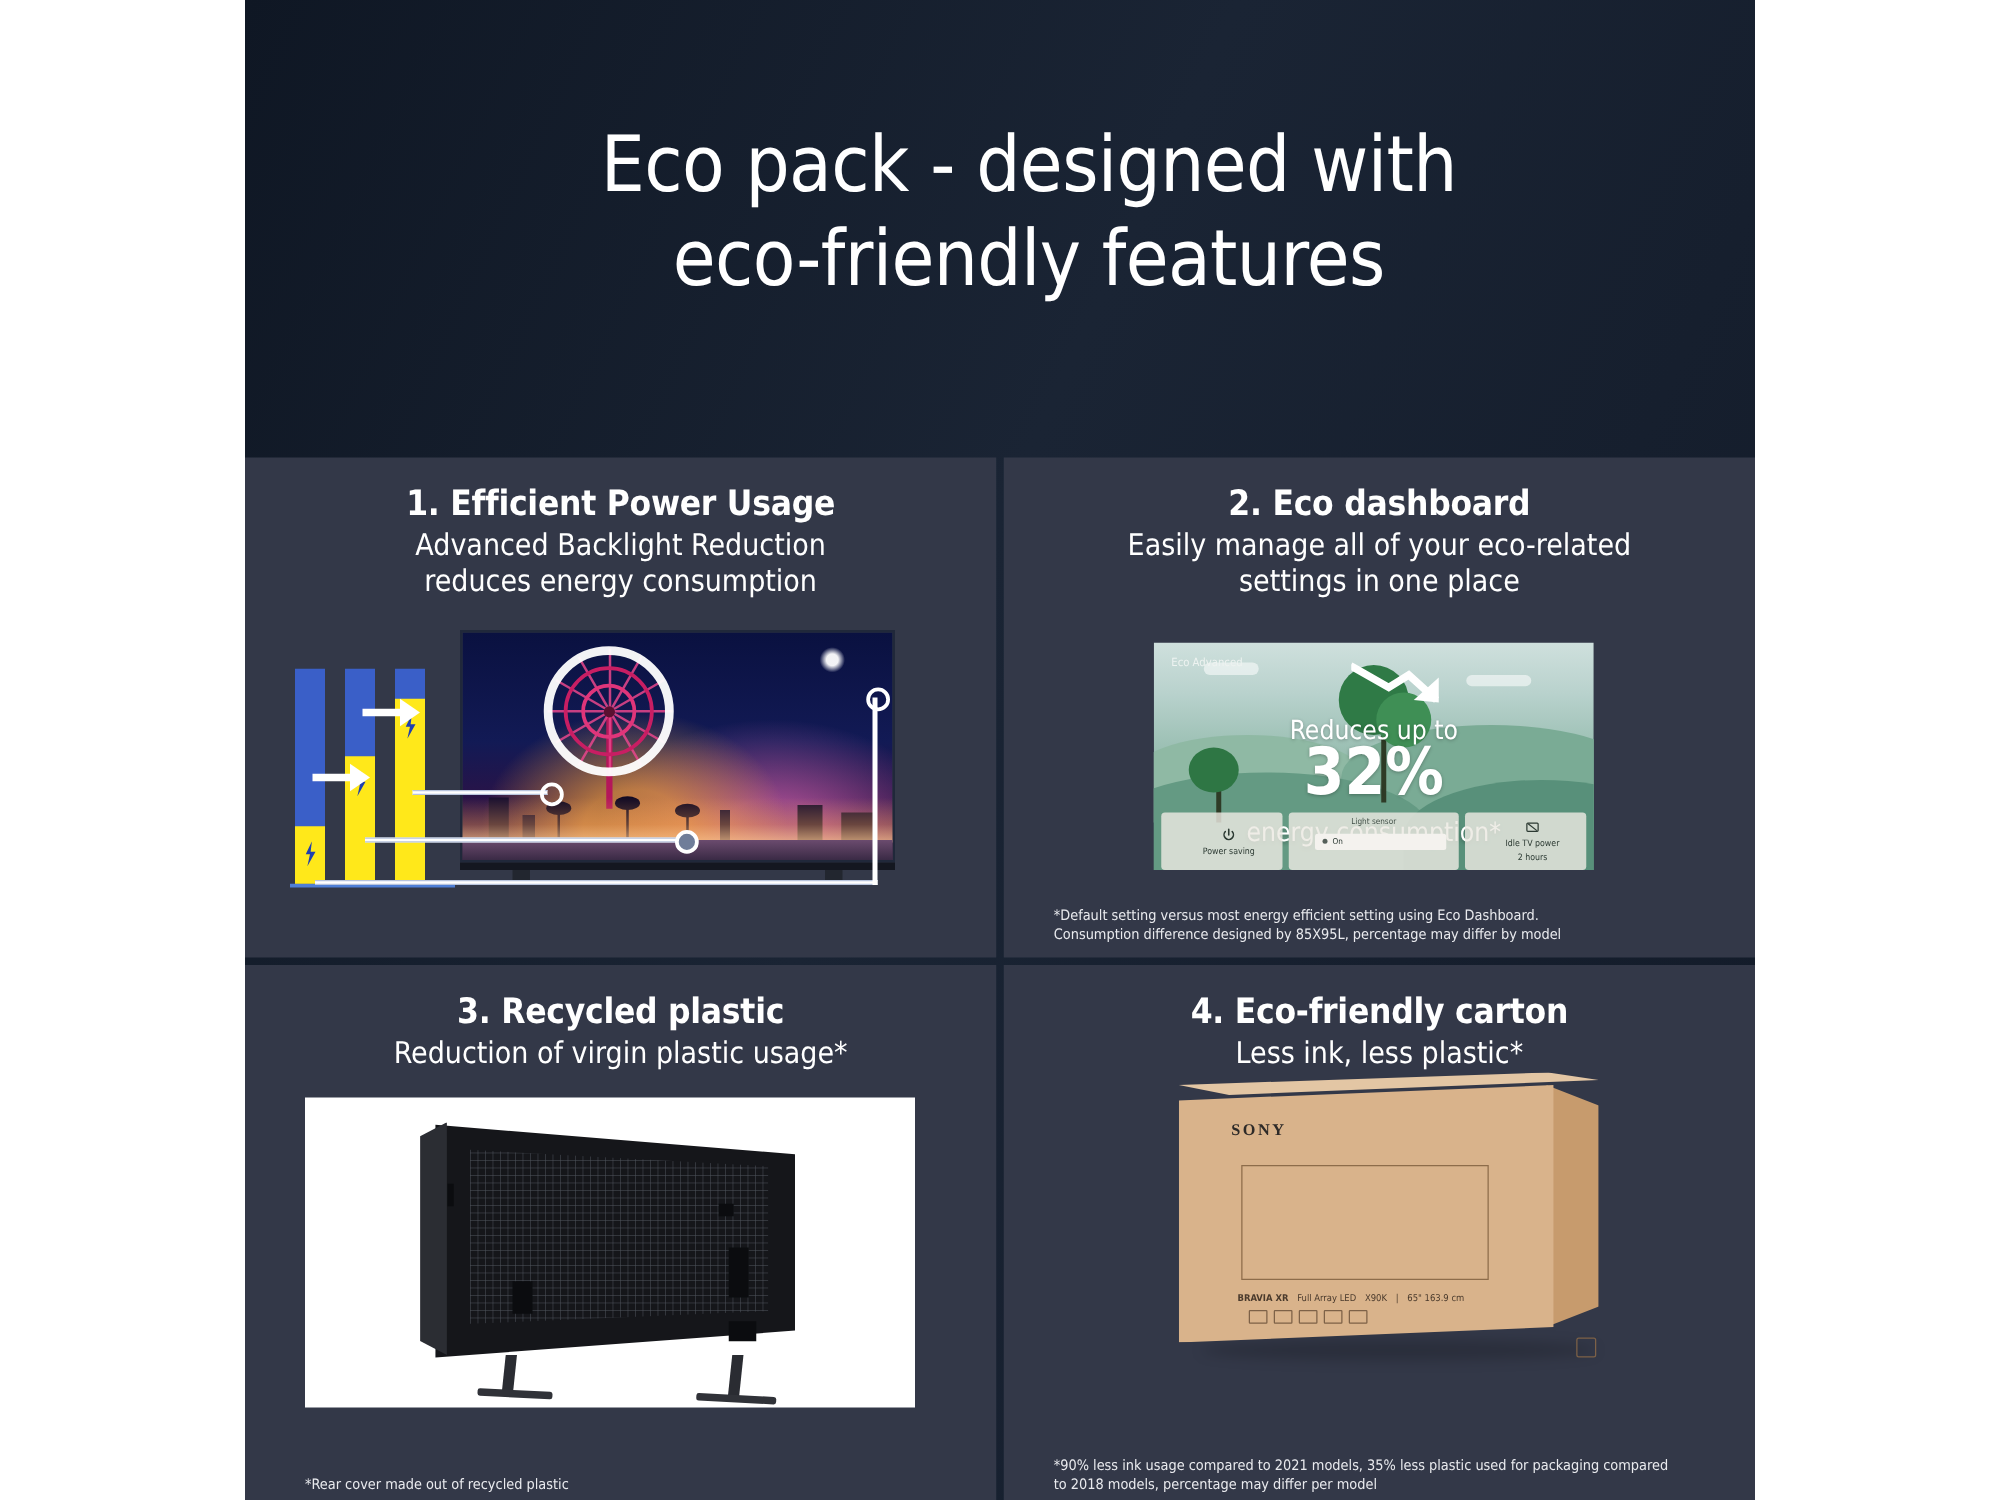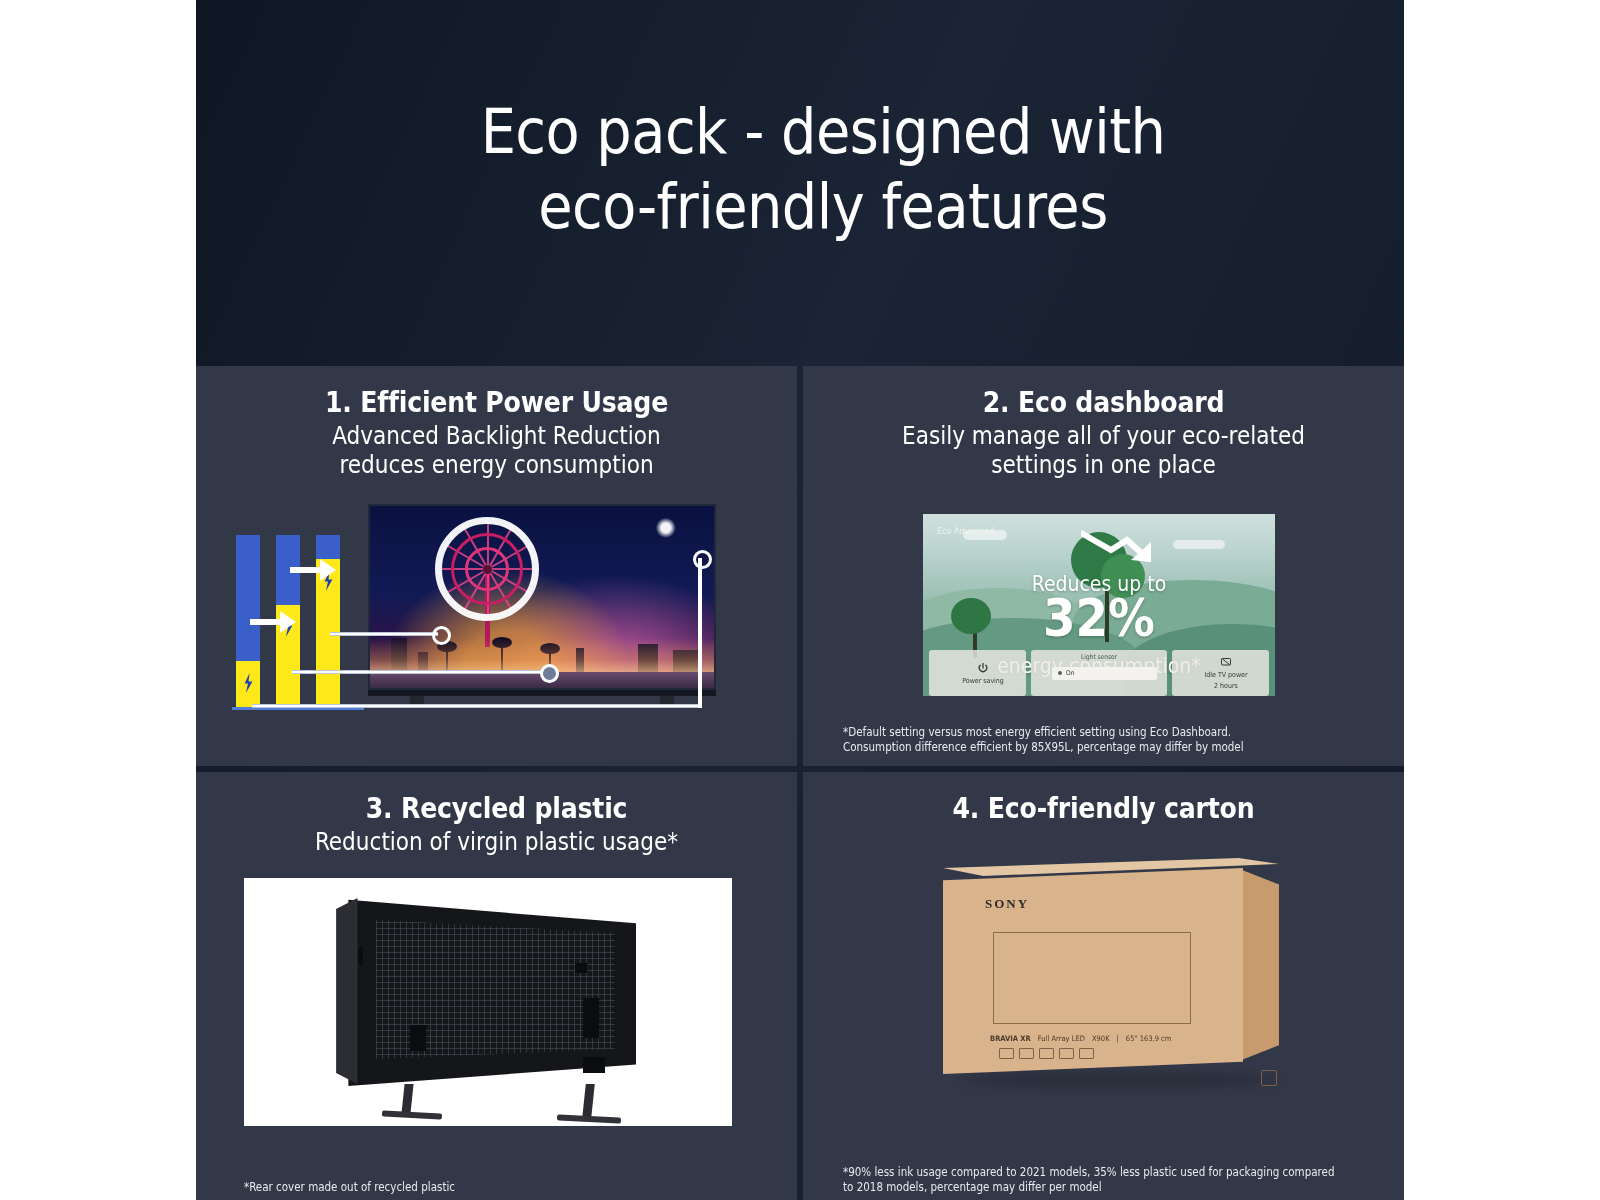--- a/index.html
+++ b/index.html
@@ -307,21 +307,21 @@
                 </svg>
                 <div class="tl">Idle TV power</div>
                 <div class="tl">2 hours</div>
               </div>
             </div>
           </div>
         </div>
 
         <div class="p-note" style="padding-left:40px;">
           <div>*Default setting versus most energy efficient setting using Eco Dashboard.</div>
-          <div>Consumption difference efficient by 85X95L, percentage may differ by model</div>
+          <div>Consumption difference designed by 85X95L, percentage may differ by model</div>
         </div>
       </div>
 
       <div class="panel">
         <div class="p-head">
           <div class="p-title">3. Recycled plastic</div>
           <div class="p-sub">
             <div>Reduction of virgin plastic usage*</div>
           </div>
         </div>
@@ -344,20 +344,23 @@
         </div>
 
         <div class="p-note" style="padding-left:48px;">
           <div>*Rear cover made out of recycled plastic</div>
         </div>
       </div>
 
       <div class="panel">
         <div class="p-head">
           <div class="p-title">4. Eco-friendly carton</div>
+          <div class="p-sub">
+            <div>Less ink, less plastic*</div>
+          </div>
         </div>
 
         <div class="art4">
           <div class="boxshadow"></div>
           <div class="boxside"></div>
           <div class="box"></div>
           <div class="boxtop"></div>
           <div class="sony">SONY</div>
           <div class="tvoutline"></div>
           <div class="boxline">

